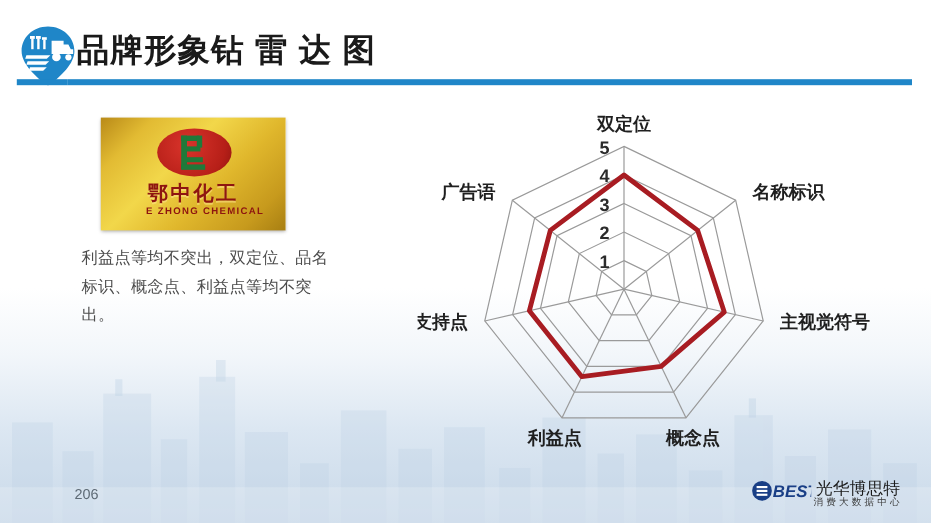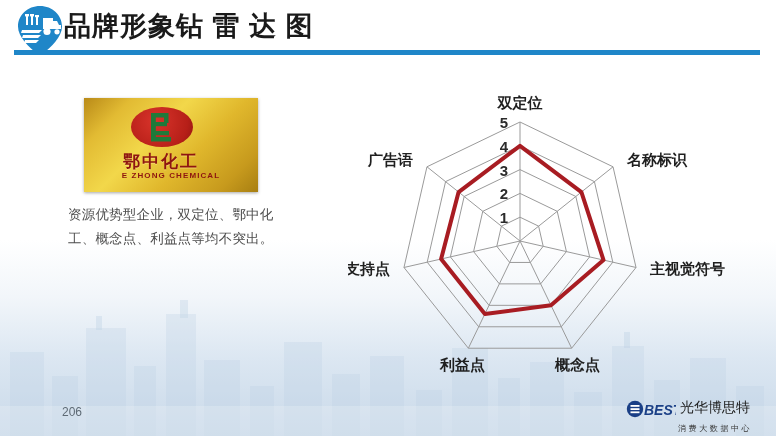--- a/index.html
+++ b/index.html
@@ -21,21 +21,21 @@
     position: absolute;
     left: 0; right: 0; bottom: 0;
     height: 180px;
     opacity: .55;
     pointer-events: none;
   }
 
   
   .header {
     position: absolute;
-    left: 0; top: 0;
+    left: 0; top: 16px;
     width: 640px;
     height: 60px;
     padding-left: 43px;
   }
   .header-rule {
     position: absolute;
     left: 56px; top: 50px;
     width: 704px; height: 5px;
     background: #1f86c8;
   }
@@ -61,21 +61,20 @@
   }
 
   
   .logo-card {
     position: absolute;
     left: 84px; top: 98px;
     width: 154px; height: 94px;
     background: linear-gradient(135deg, #b98a18 0%, #e2bb33 18%, #f2d74a 40%, #e0b72c 62%, #c79a1d 85%, #a87f12 100%);
     box-shadow: 0 1px 3px rgba(0,0,0,.35);
     overflow: hidden;
-    padding-left: 20px;
   }
   .logo-ellipse {
     position: absolute;
     left: 47px; top: 9px;
     width: 62px; height: 40px;
     border-radius: 50%;
     background: radial-gradient(circle at 40% 35%, #d9342b 0%, #b61f18 70%, #8d140f 100%);
   }
   .logo-glyph {
     position: absolute;
@@ -138,21 +137,21 @@
   .footer-cn {
     position: absolute;
     left: 54px; top: 1px;
     font-size: 14px;
     font-weight: normal;
     color: #1a1a1a;
     white-space: nowrap;
   }
   .footer-sub {
     position: absolute;
-    left: 52px; top: 25px;
+    left: 52px; top: 15px;
     font-size: 8px;
     color: #3a3a3a;
     letter-spacing: 2.6px;
     white-space: nowrap;
   }
 </style>
 </head>
 <body>
 
 <div id="slide">
@@ -224,21 +223,21 @@
           <rect x="24" y="24" width="14" height="4.2"></rect>
           <rect x="20" y="30" width="20" height="4.5"></rect>
           <rect x="33" y="6" width="4.5" height="10"></rect>
         </g>
       </svg>
     </div>
     <div class="logo-cn">鄂中化工</div>
     <div class="logo-en">E ZHONG CHEMICAL</div>
   </div>
 
-  <div class="body-copy">资源优势型企业，双定位、鄂中化工、概念点、利益点等均不突出。</div>
+  <div class="body-copy">利益点等均不突出，双定位、品名标识、概念点、利益点等均不突出。</div>
 
   <div class="chart-wrap">
     <svg class="chart-svg" id="radar-svg" width="412" height="304" viewBox="0 0 412 304">
       <g id="radar-grid">
           <polygon points="172.00,135.20 190.61,144.16 195.20,164.30 182.33,180.44 161.67,180.44 148.80,164.30 153.39,144.16" fill="none" stroke="#9a9a9a" stroke-width="1"></polygon>
           <polygon points="172.00,111.40 209.22,129.32 218.41,169.59 192.65,201.89 151.35,201.89 125.59,169.59 134.78,129.32" fill="none" stroke="#9a9a9a" stroke-width="1"></polygon>
           <polygon points="172.00,87.60 227.82,114.48 241.61,174.89 202.98,223.33 141.02,223.33 102.39,174.89 116.18,114.48" fill="none" stroke="#9a9a9a" stroke-width="1"></polygon>
           <polygon points="172.00,63.80 246.43,99.64 264.81,180.18 213.31,244.77 130.69,244.77 79.19,180.18 97.57,99.64" fill="none" stroke="#9a9a9a" stroke-width="1"></polygon>
           <polygon points="172.00,40.00 265.04,84.80 288.02,185.48 223.63,266.22 120.37,266.22 55.98,185.48 78.96,84.80" fill="none" stroke="#9a9a9a" stroke-width="1"></polygon>
         </g>

